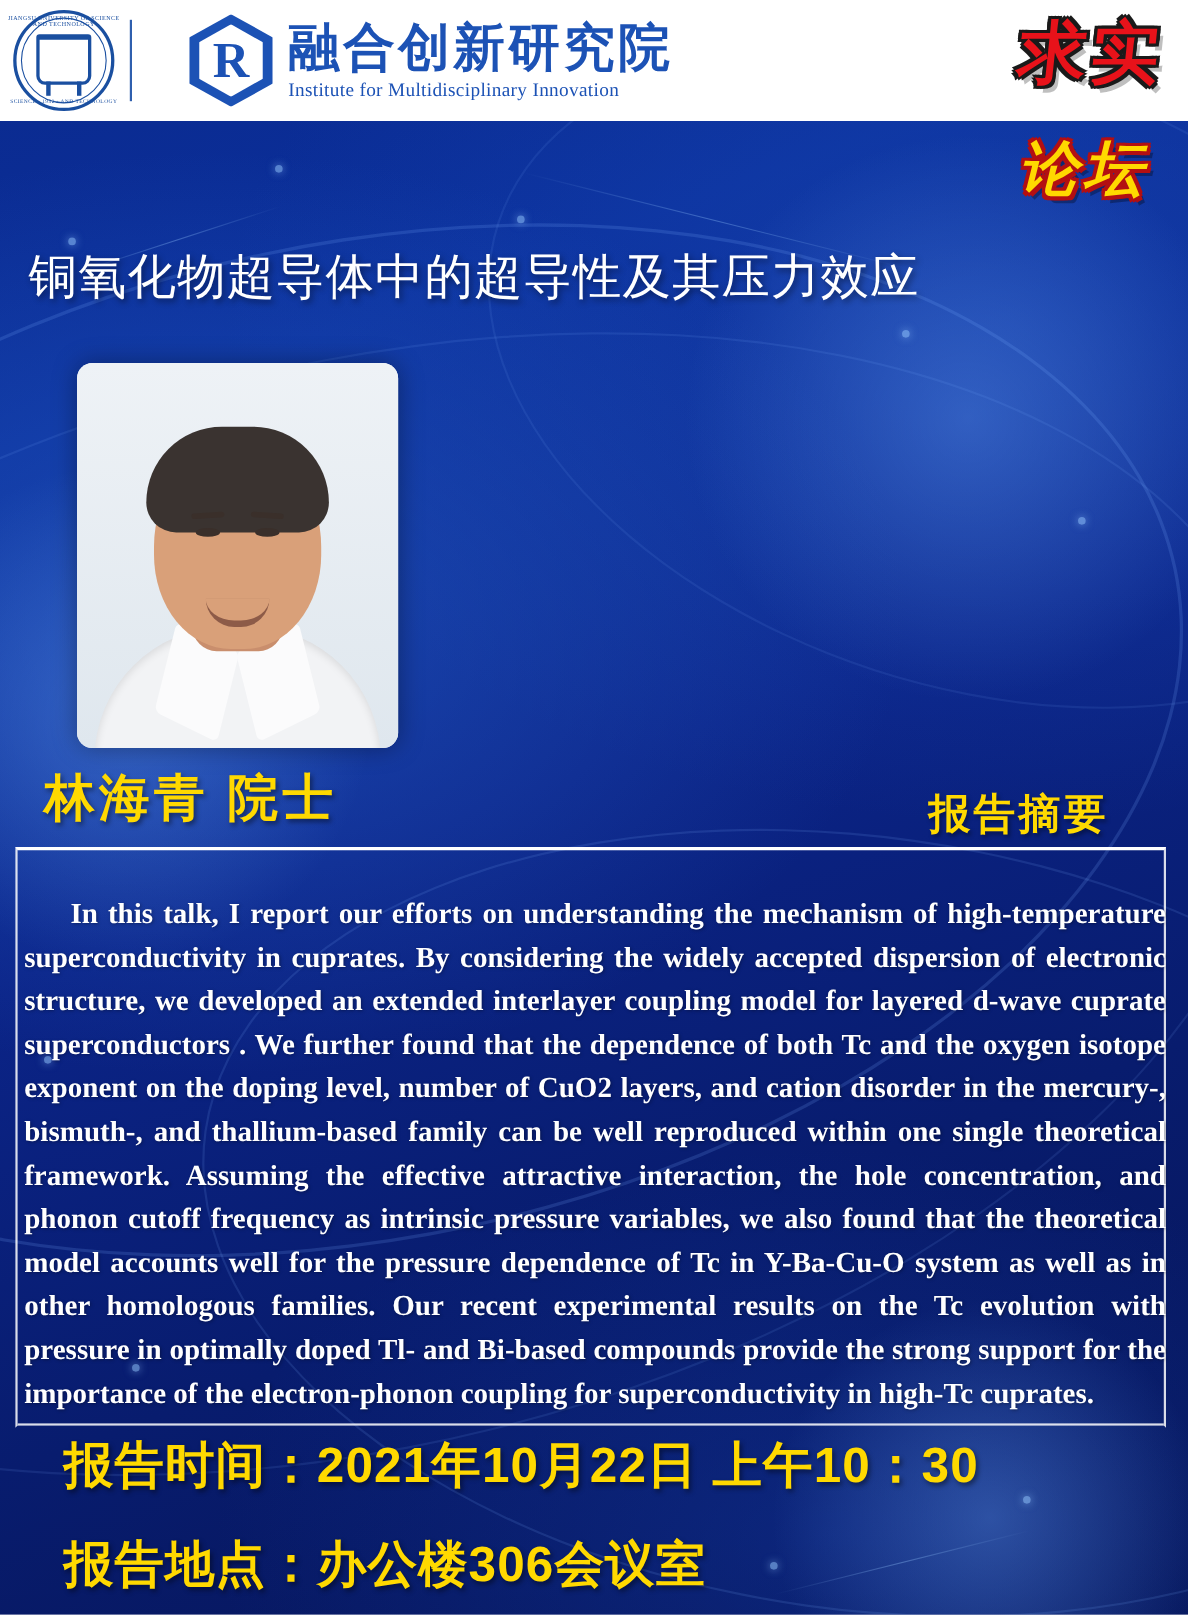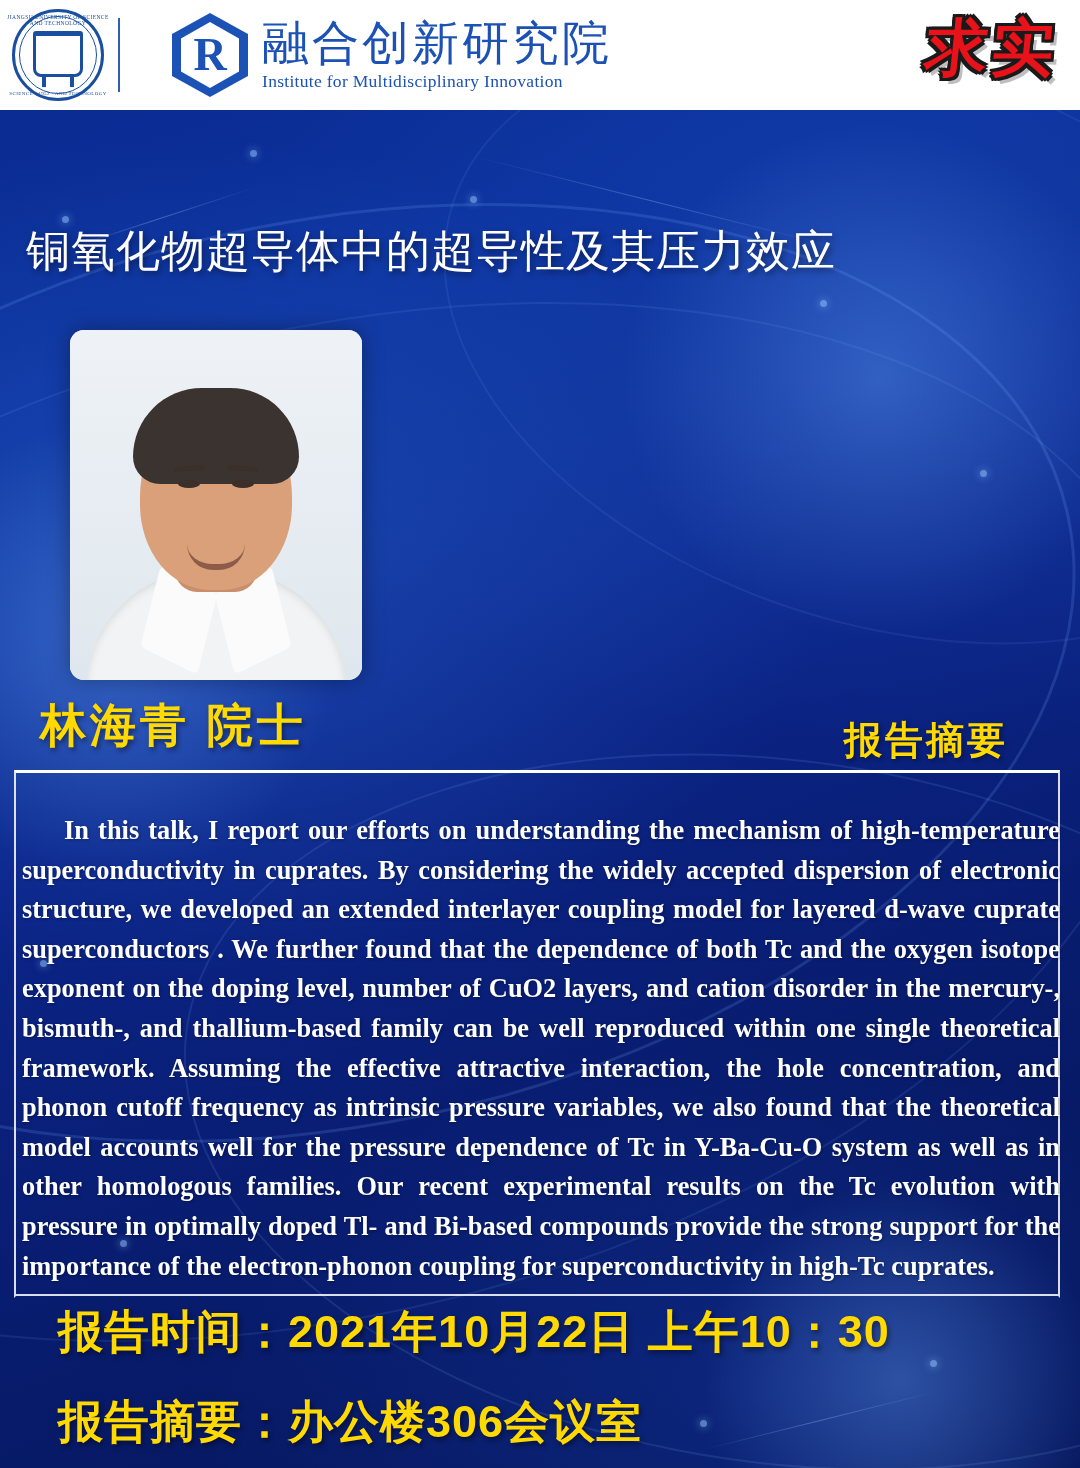--- a/index.html
+++ b/index.html
@@ -150,21 +150,21 @@
     align-items: center;
     justify-content: center;
     color: #1c52b5;
     font-family: "Liberation Serif", serif;
     font-weight: bold;
     font-size: 46px;
     line-height: 1;
   }
   .inst-text .cn {
     font-size: 47px;
-    font-weight: normal;
+    font-weight: bold;
     color: #1c52b5;
     letter-spacing: 3px;
     line-height: 1.05;
     font-family: "Liberation Sans", sans-serif;
   }
   .inst-text .en {
     font-size: 17.5px;
     color: #1c52b5;
     letter-spacing: .3px;
     font-family: "Liberation Serif", serif;
@@ -451,20 +451,21 @@
         <div class="rchar">R</div>
       </div>
       <div class="inst-text">
         <div class="cn">融合创新研究院</div>
         <div class="en">Institute for Multidisciplinary Innovation</div>
       </div>
     </div>
   </div>
 
   <div class="qiushi">求实</div>
+  <div class="luntan">论坛</div>
 
   <div class="main-title">铜氧化物超导体中的超导性及其压力效应</div>
 
   <div class="portrait">
     <div class="bg"></div>
     <div class="shirt"></div>
     <div class="collarL"></div>
     <div class="collarR"></div>
     <div class="neck"></div>
     <div class="face"></div>
@@ -476,15 +477,15 @@
     <div class="mouth"></div>
   </div>
 
   <div class="speaker-name">林海青 院士</div>
 
   <div class="abstract-heading">报告摘要</div>
   <div class="abstract-box"></div>
   <div class="abstract-text">In this talk, I report our efforts on understanding the mechanism of high-temperature superconductivity in cuprates. By considering the widely accepted dispersion of electronic structure, we developed an extended interlayer coupling model for layered d-wave cuprate superconductors . We further found that the dependence of both Tc and the oxygen isotope exponent on the doping level, number of CuO2 layers, and cation disorder in the mercury-, bismuth-, and thallium-based family can be well reproduced within one single theoretical framework. Assuming the effective attractive interaction, the hole concentration, and phonon cutoff frequency as intrinsic pressure variables, we also found that the theoretical model accounts well for the pressure dependence of Tc in Y-Ba-Cu-O system as well as in other homologous families. Our recent experimental results on the Tc evolution with pressure in optimally doped Tl- and Bi-based compounds provide the strong support for the importance of the electron-phonon coupling for superconductivity in high-Tc cuprates.</div>
 
   <div class="info-time">报告时间：2021年10月22日 上午10：30</div>
-  <div class="info-place">报告摘要：办公楼306会议室</div>
+  <div class="info-place">报告地点：办公楼306会议室</div>
 
 </div>
 
 </body></html>

